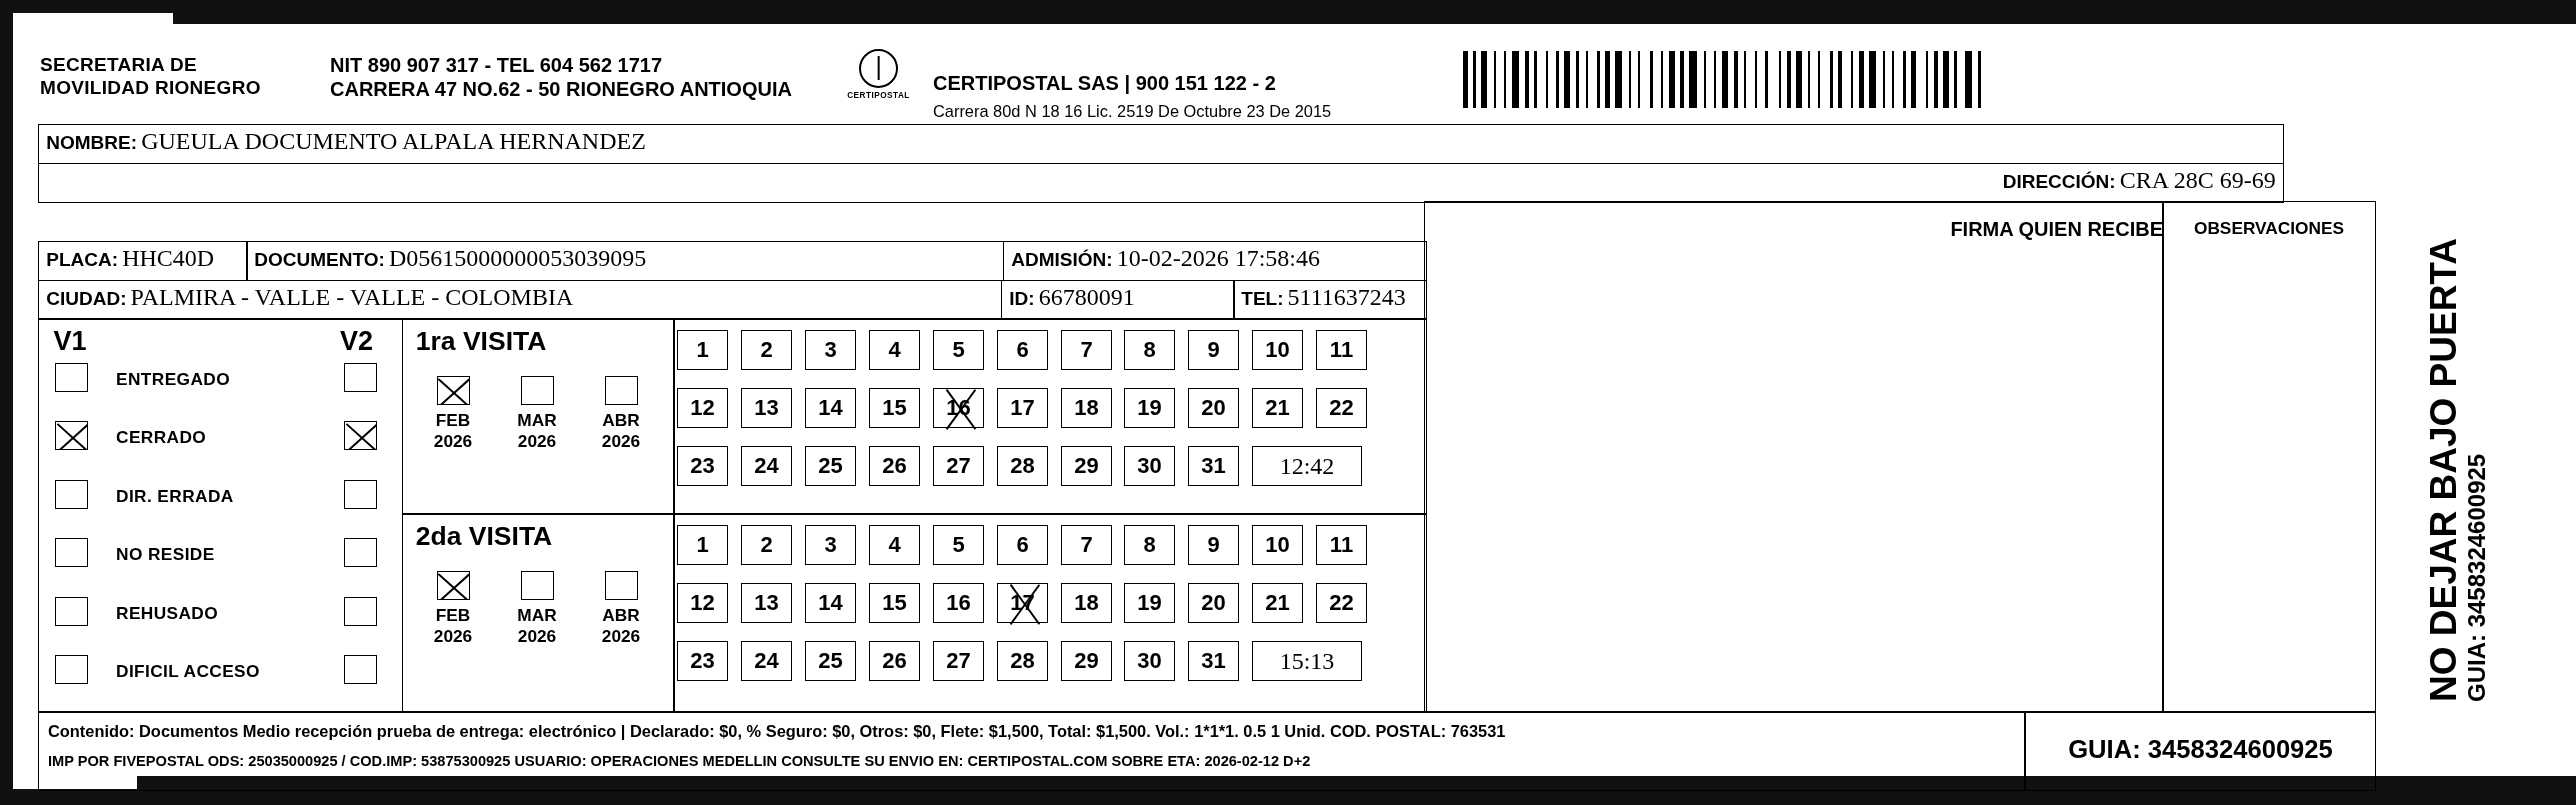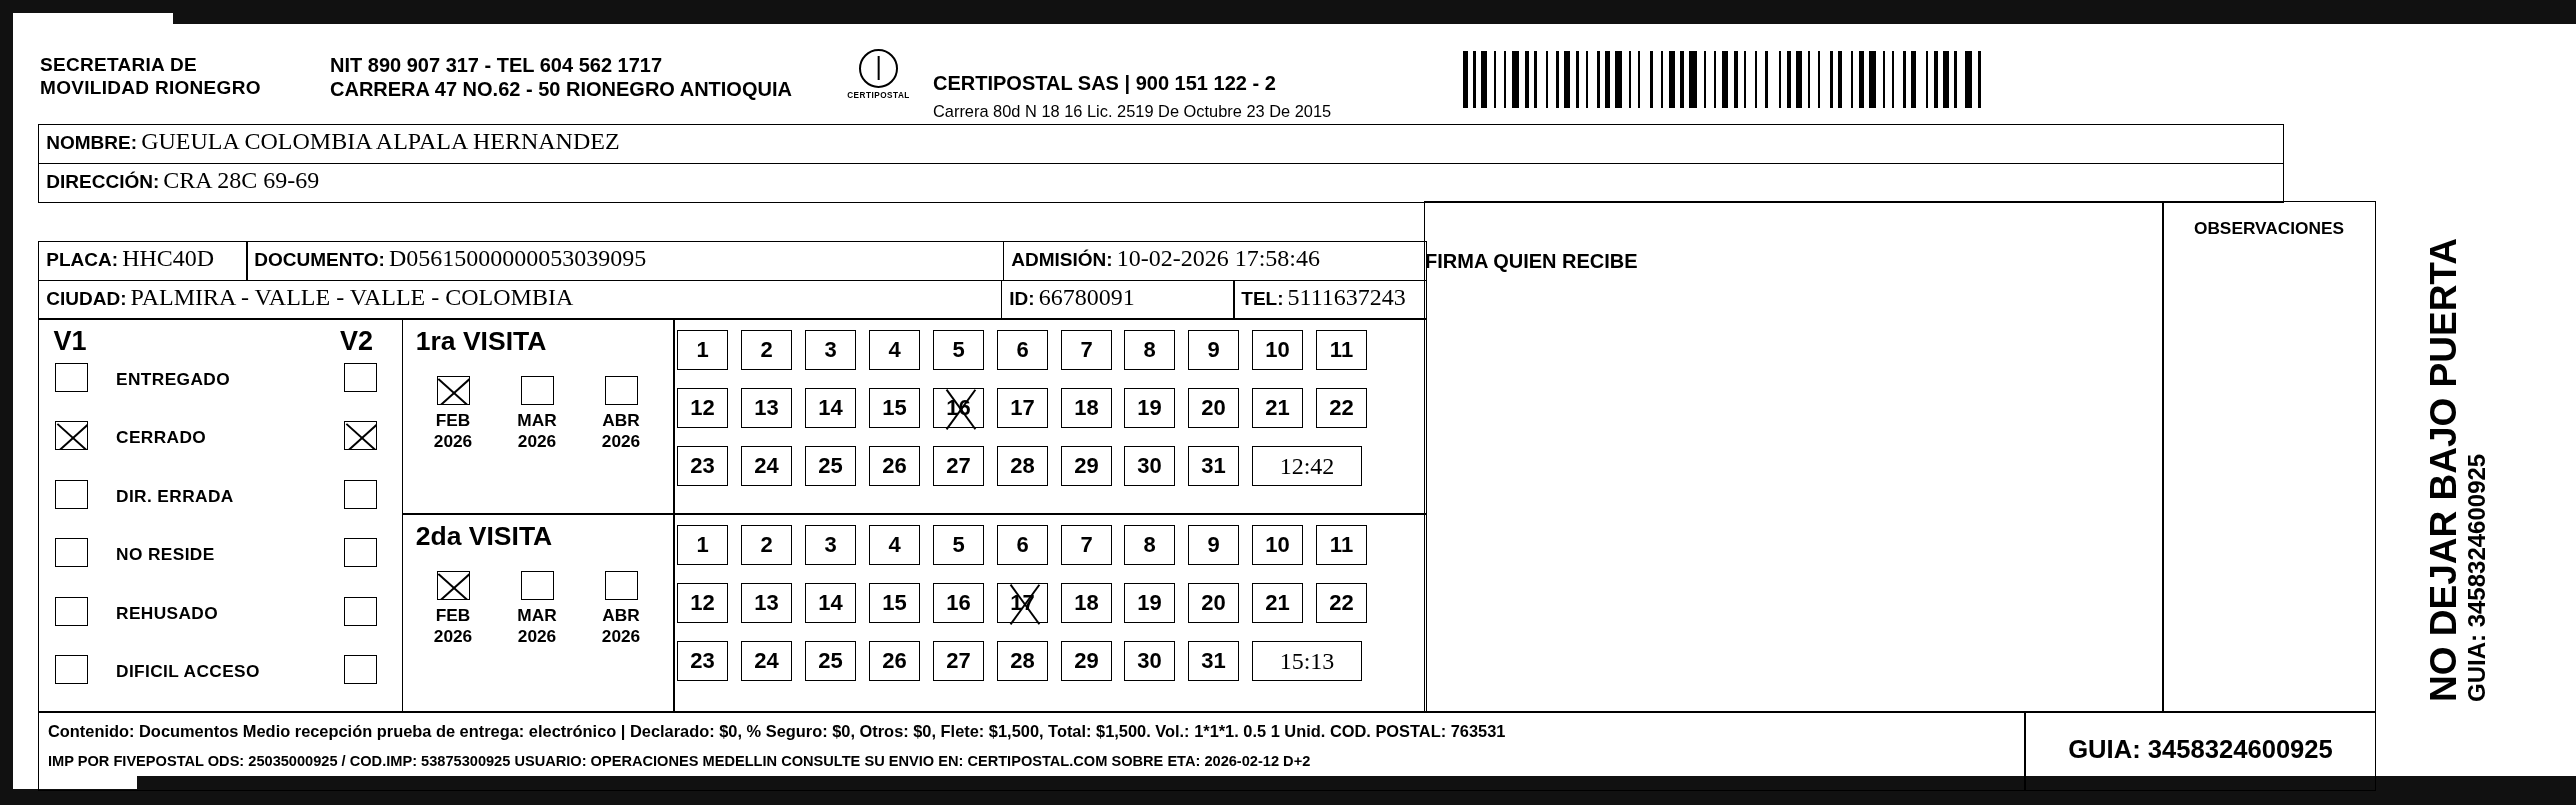--- a/index.html
+++ b/index.html
@@ -31,32 +31,32 @@
   
   .barcode{position:absolute;left:1443px;top:18px;width:731px;height:57px;}
   .barcode i{position:absolute;top:0;height:57px;background:#000;display:block;}
 
   
   .box{position:absolute;border:1.8px solid #000;box-sizing:border-box;}
   .lbl{font-weight:bold;}
   .cellpad{padding:2.7px 7.3px;box-sizing:border-box;}
 
   .r1{left:18px;top:91px;width:2246px;height:40px;}
-  .r2{left:18px;top:130px;width:2246px;height:40px;}
+  .r2{left:18px;top:130px;width:2246px;height:40px;text-align:right;}
   .r3{left:18px;top:168px;width:1388px;height:42px;}
   .r4a{left:18px;top:208px;width:210px;height:40px;}
   .r4b{left:226px;top:208px;width:758px;height:40px;}
   .r4c{left:983px;top:208px;width:424px;height:40px;}
   .r5a{left:18px;top:247px;width:964px;height:40px;}
   .r5b{left:981px;top:247px;width:234px;height:40px;}
   .r5c{left:1213px;top:247px;width:194px;height:40px;}
 
   .firma{left:1404px;top:168px;width:740px;height:511px;}
   .obs{left:2142px;top:168px;width:214px;height:511px;}
-  .firma-t{position:absolute;left:0;top:16.4px;width:100%;text-align:left;font-weight:bold;font-size:20px;margin-top:32px;}
+  .firma-t{position:absolute;left:0;top:16.4px;width:100%;text-align:right;font-weight:bold;font-size:20px;}
   .obs-t{position:absolute;left:0;top:16.4px;width:100%;text-align:center;font-weight:bold;font-size:17.3px;}
 
   
   .vstrip{left:2354px;top:55px;width:110px;height:630px;border:none;}
   .vtxt{position:absolute;transform:rotate(-90deg);transform-origin:left top;white-space:nowrap;font-weight:bold;}
   .vtxt.main{font-size:37px;left:49px;top:614px;}
   .vtxt.sub{font-size:24px;left:89px;top:614px;}
 
   
   .statusbox{left:18px;top:285px;width:365px;height:394px;}
@@ -181,21 +181,21 @@
           <i style="left: 471px; width: 3.7px;"></i>
           <i style="left: 480px; width: 5.5px;"></i>
           <i style="left: 491px; width: 2.7px;"></i>
           <i style="left: 502px; width: 7.3px;"></i>
           <i style="left: 515px; width: 2.7px;"></i>
         </div>
     </div>
 
     <div class="box r1 cellpad">
       <span class="lbl t13">NOMBRE:</span>
-      <span class="hv">GUEULA COLOMBIA ALPALA HERNANDEZ</span>
+      <span class="hv">GUEULA DOCUMENTO ALPALA HERNANDEZ</span>
     </div>
 
     <div class="box r2 cellpad">
       <span class="lbl t13">DIRECCIÓN:</span>
       <span class="hv">CRA 28C 69-69</span>
     </div>
 
 
     <div class="box r4a cellpad">
       <span class="lbl t13">PLACA:</span>

